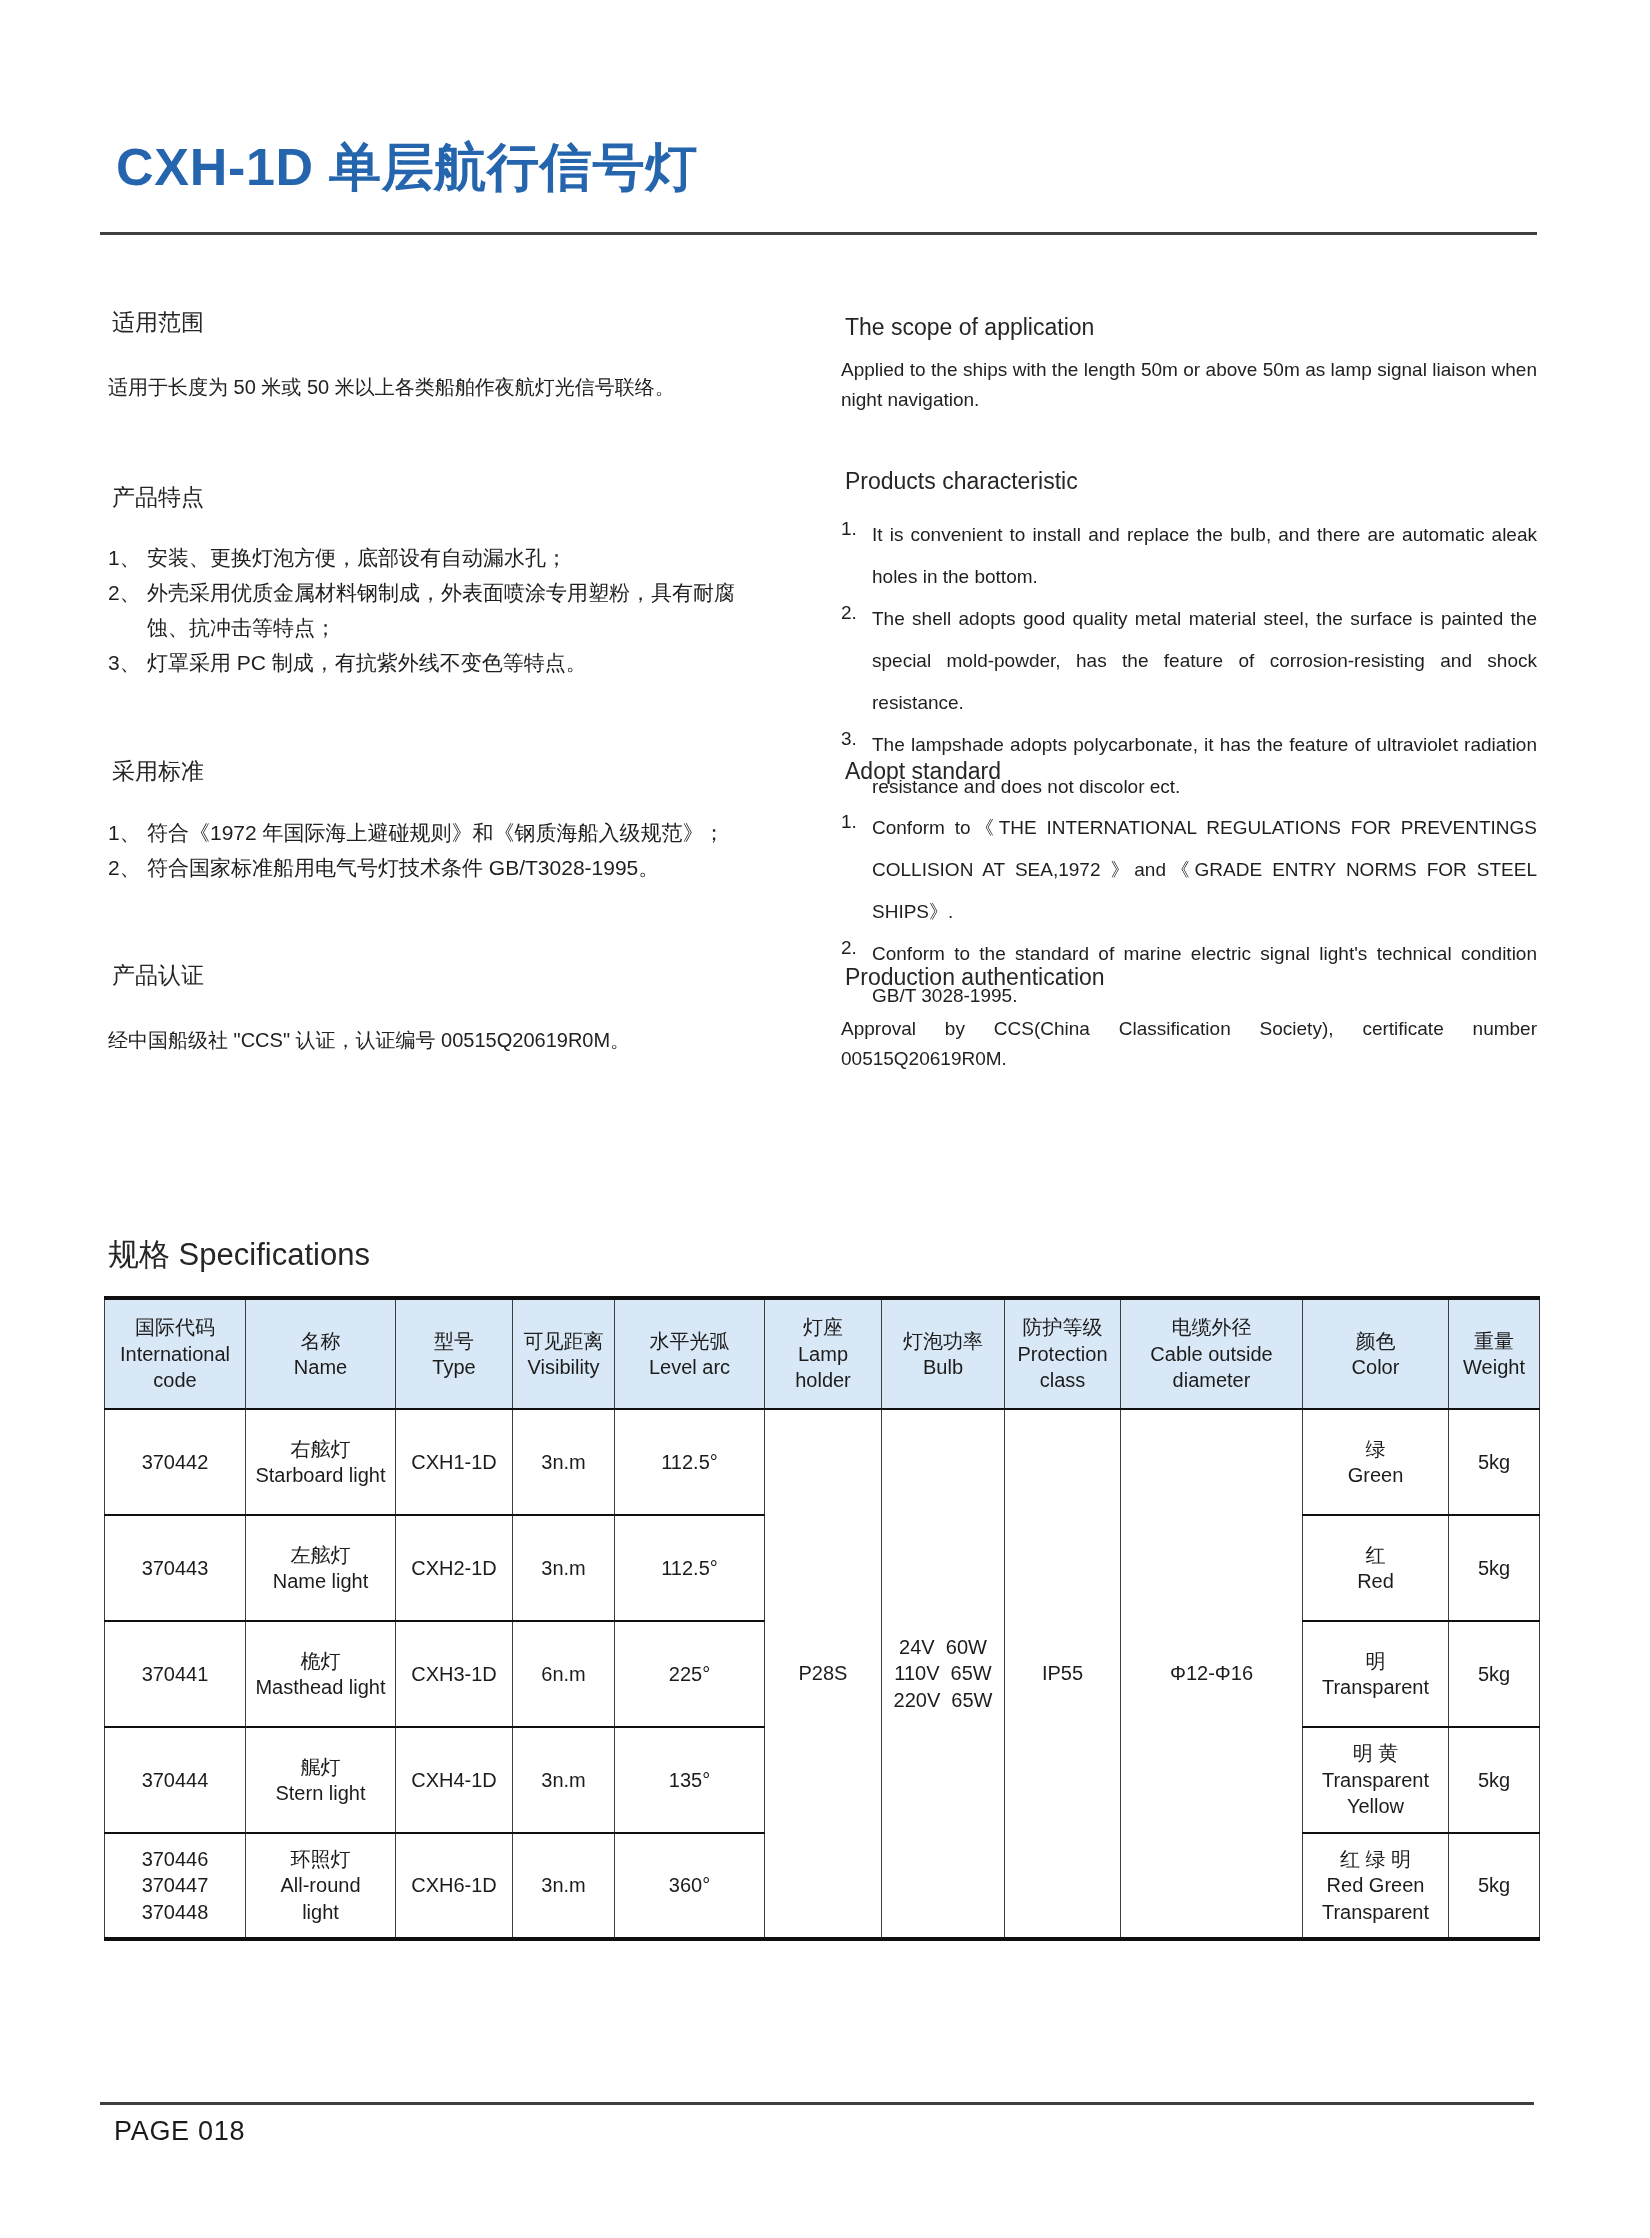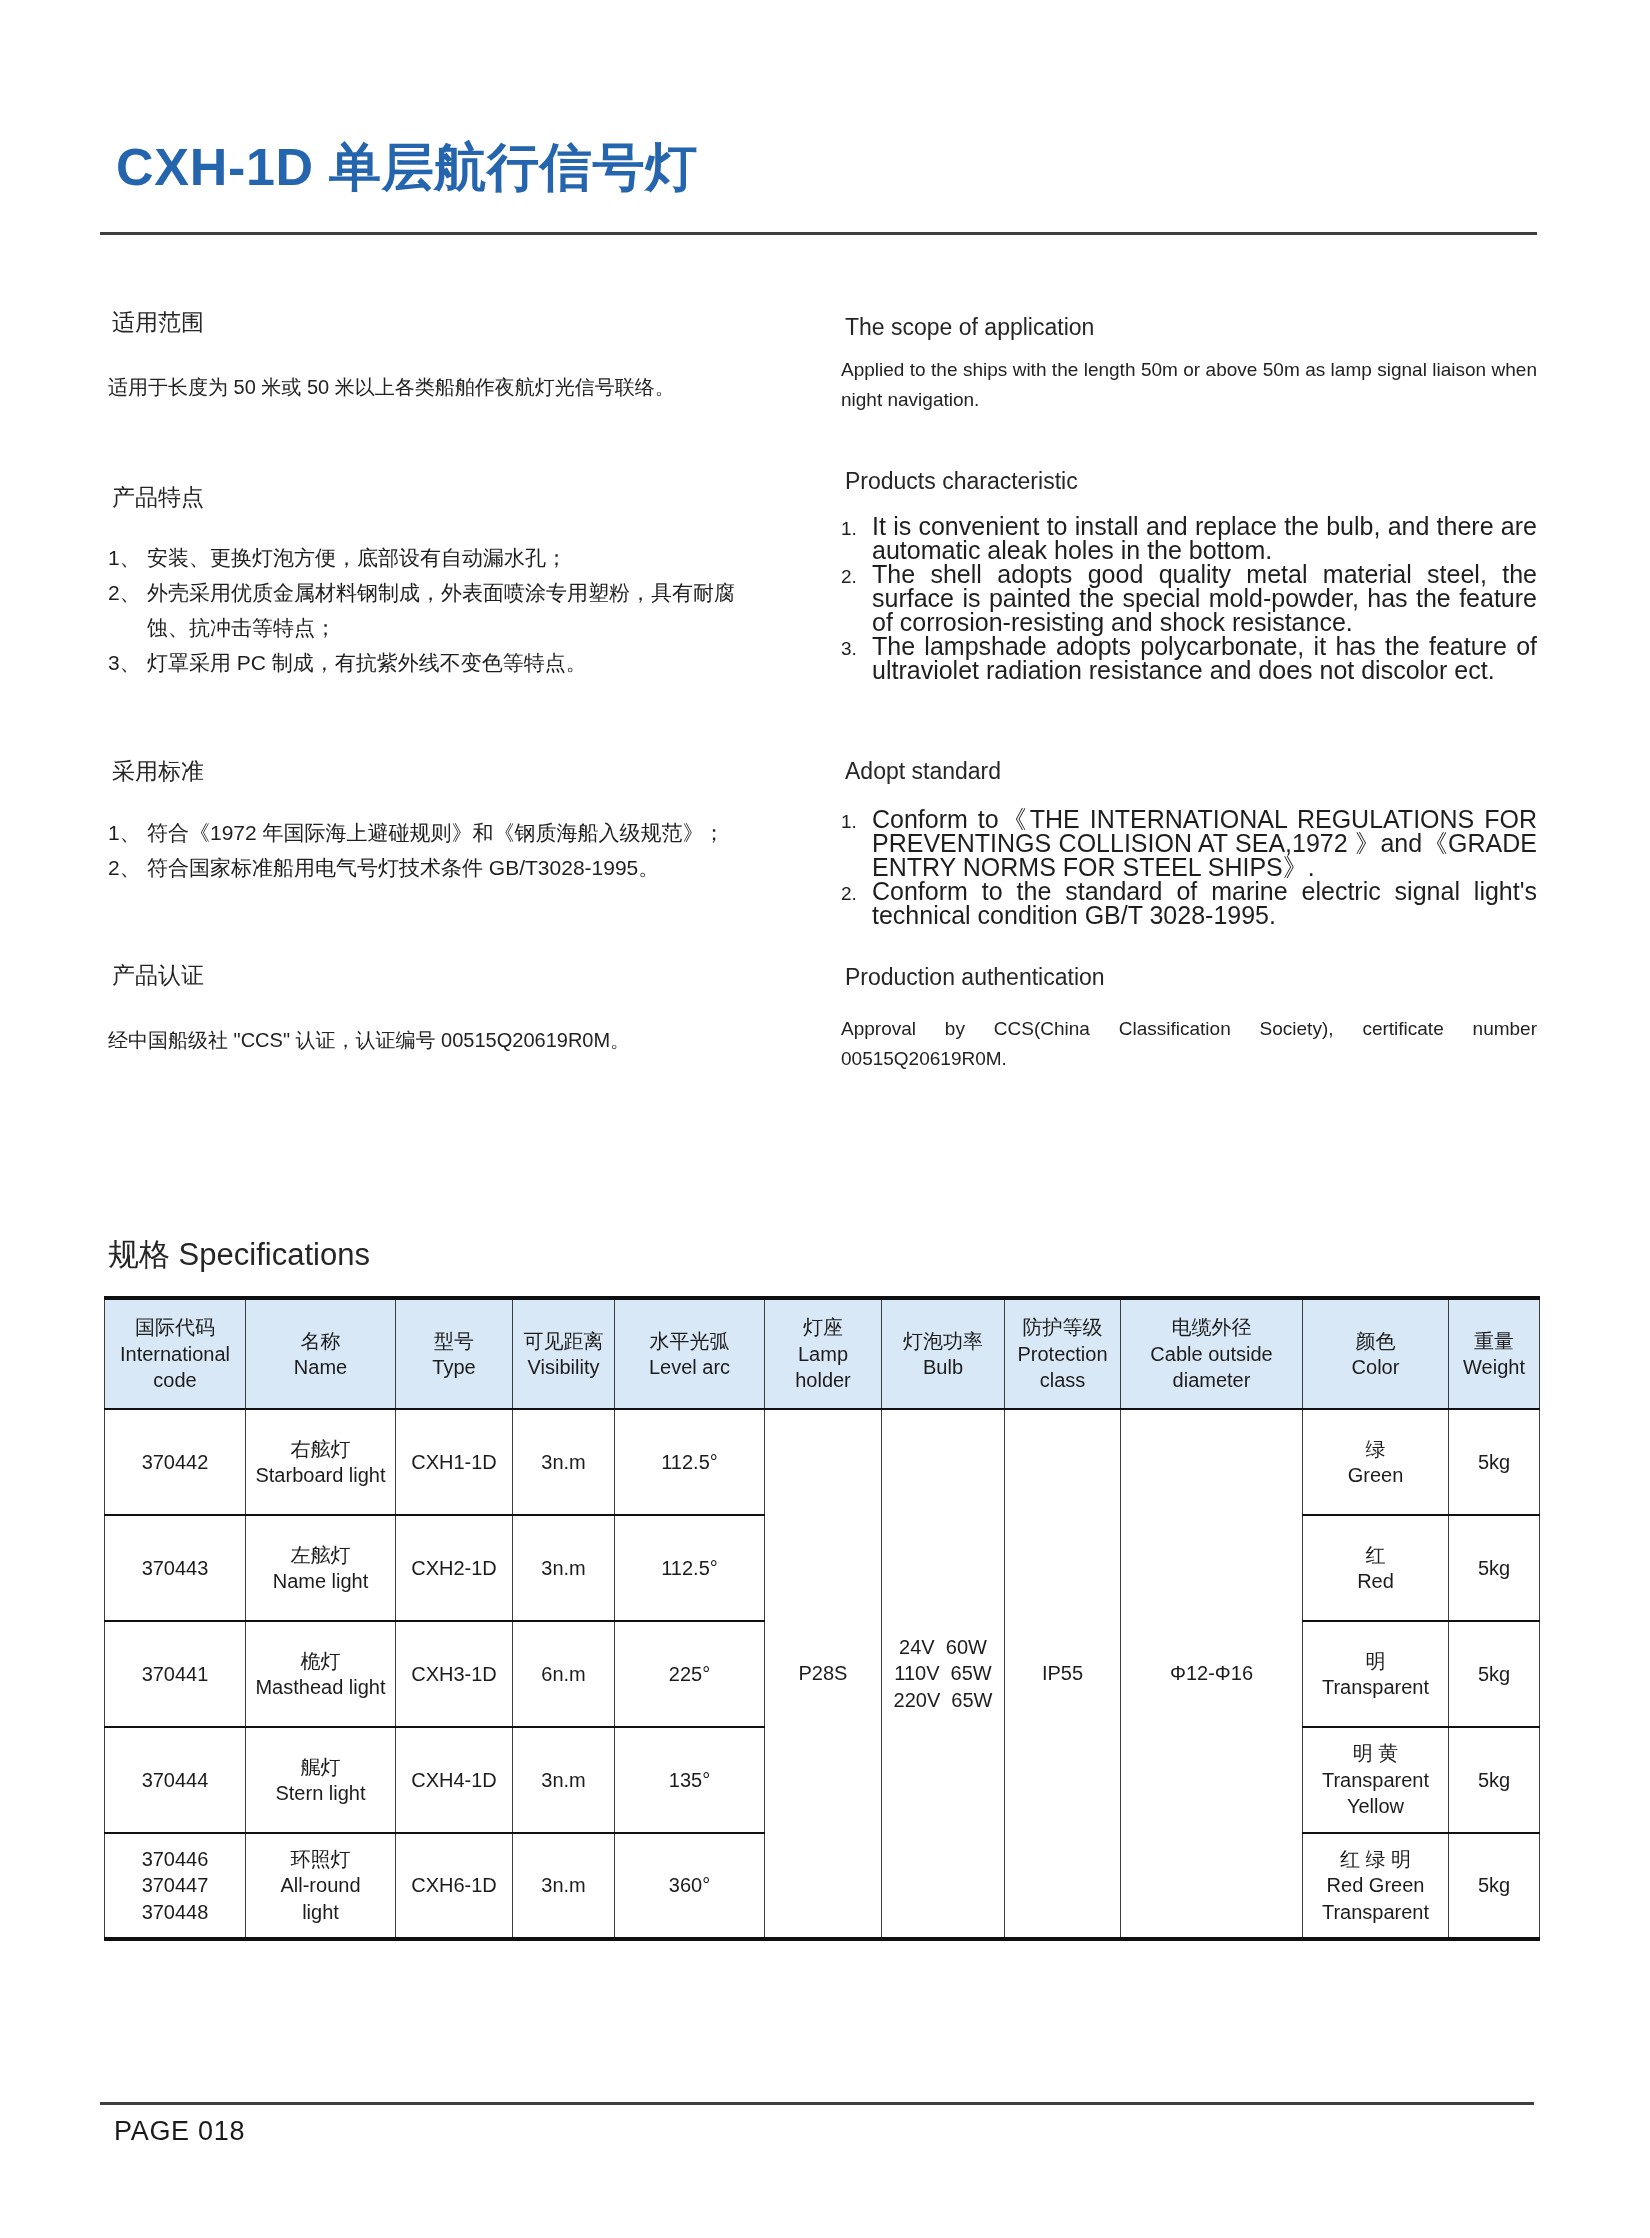--- a/index.html
+++ b/index.html
@@ -29,21 +29,21 @@
     font-size: 23px; font-weight: 400; color: #262626;
     margin: 4px; line-height: 1.15; white-space: nowrap;
   }
   .body-cn { font-size: 20px; line-height: 35px; color: #222; }
   .body-en { font-size: 19px; line-height: 30px; color: #222; text-align: justify; }
 
   .li { display: flex; align-items: flex-start; }
   .li-cn .num { flex: 0 0 39px; font-size: 21px; line-height: 35px; }
   .li-cn .txt { flex: 1; font-size: 21px; line-height: 35px; }
   .li-en .num { flex: 0 0 31px; font-size: 19px; line-height: 30px; }
-  .li-en .txt { flex: 1; font-size: 25px; line-height: 24px; text-align: justify; }
+  .li-en .txt { flex: 1; font-size: 19px; line-height: 42px; text-align: justify; }
 
   
   .specs-title { font-size: 31px; font-weight: 400; color: #262626; white-space: nowrap; }
   table.specs {
     border-collapse: collapse; table-layout: fixed;
     width: 1436px;
     border-top: 4px solid #0f0f0f;
     border-bottom: 4px solid #0f0f0f;
   }
   table.specs th, table.specs td {

